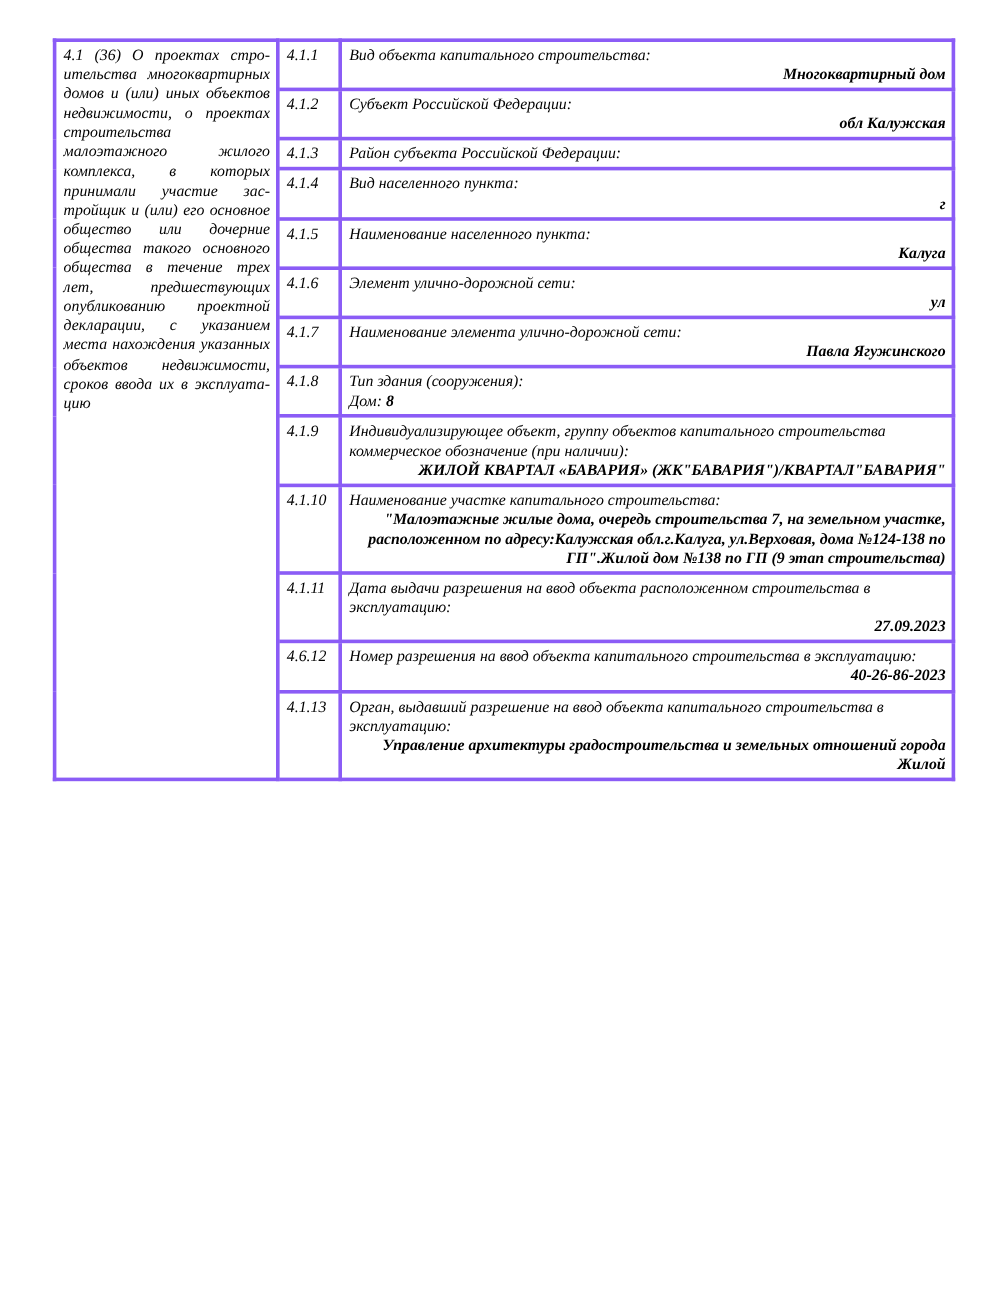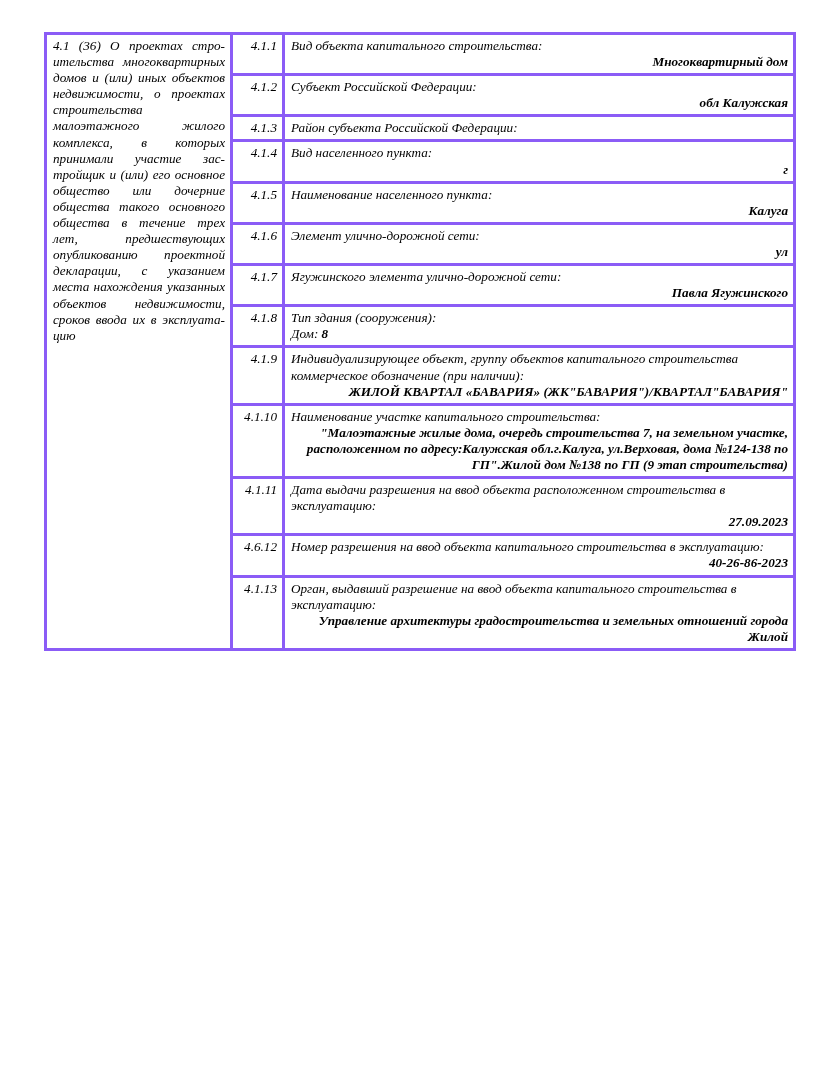--- a/index.html
+++ b/index.html
@@ -36,21 +36,21 @@
   col.c-desc { width: 186px; }
   col.c-num  { width: 52px; }
   col.c-val  { width: 511px; }
 
   td.desc {
     text-align: justify;
     hyphens: manual;
     padding: 4px 6px 4px 7px;
   }
   td.num {
-    text-align: right;
+    text-align: left;
     vertical-align: middle;
     padding-left: 8px;
     white-space: nowrap;
   }
   td.val {
     padding-left: 7px;
   }
   .lbl {
     display: block;
     font-weight: normal;
@@ -115,21 +115,21 @@
       <tr>
         <td class="num mid">4.1.6</td>
         <td class="val">
           <span class="lbl">Элемент улично-дорожной сети:</span>
           <span class="ans">ул</span>
         </td>
       </tr>
       <tr>
         <td class="num mid">4.1.7</td>
         <td class="val">
-          <span class="lbl">Ягужинского элемента улично-дорожной сети:</span>
+          <span class="lbl">Наименование элемента улично-дорожной сети:</span>
           <span class="ans">Павла Ягужинского</span>
         </td>
       </tr>
       <tr>
         <td class="num mid">4.1.8</td>
         <td class="val">
           <span class="lbl">Тип здания (сооружения):</span>
           <span>Дом: </span><span class="ans-inline">8</span>
         </td>
       </tr>

